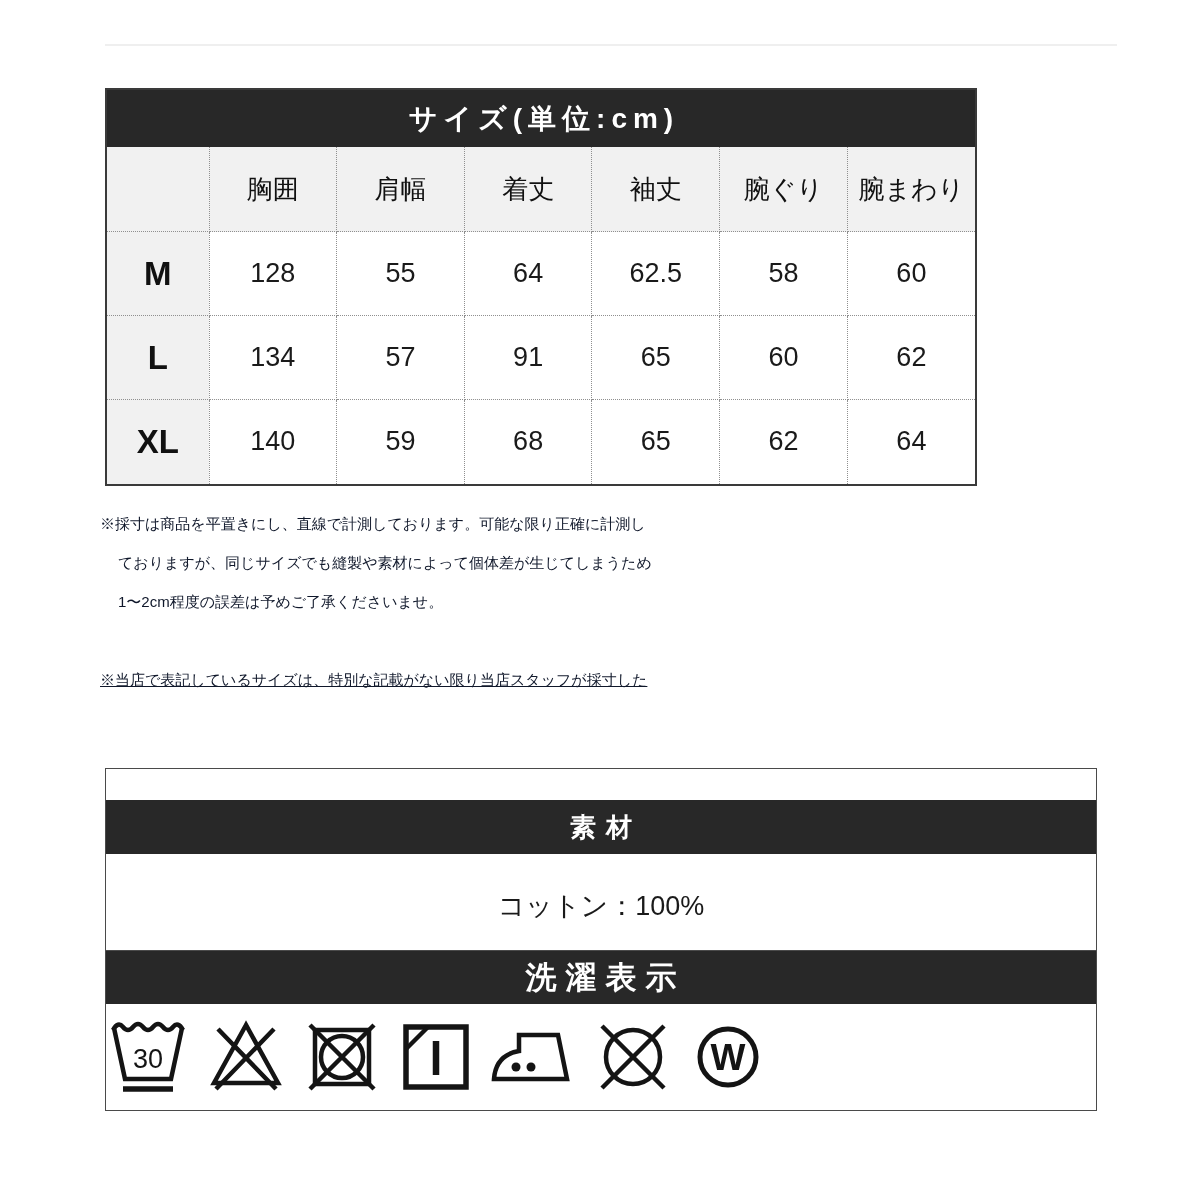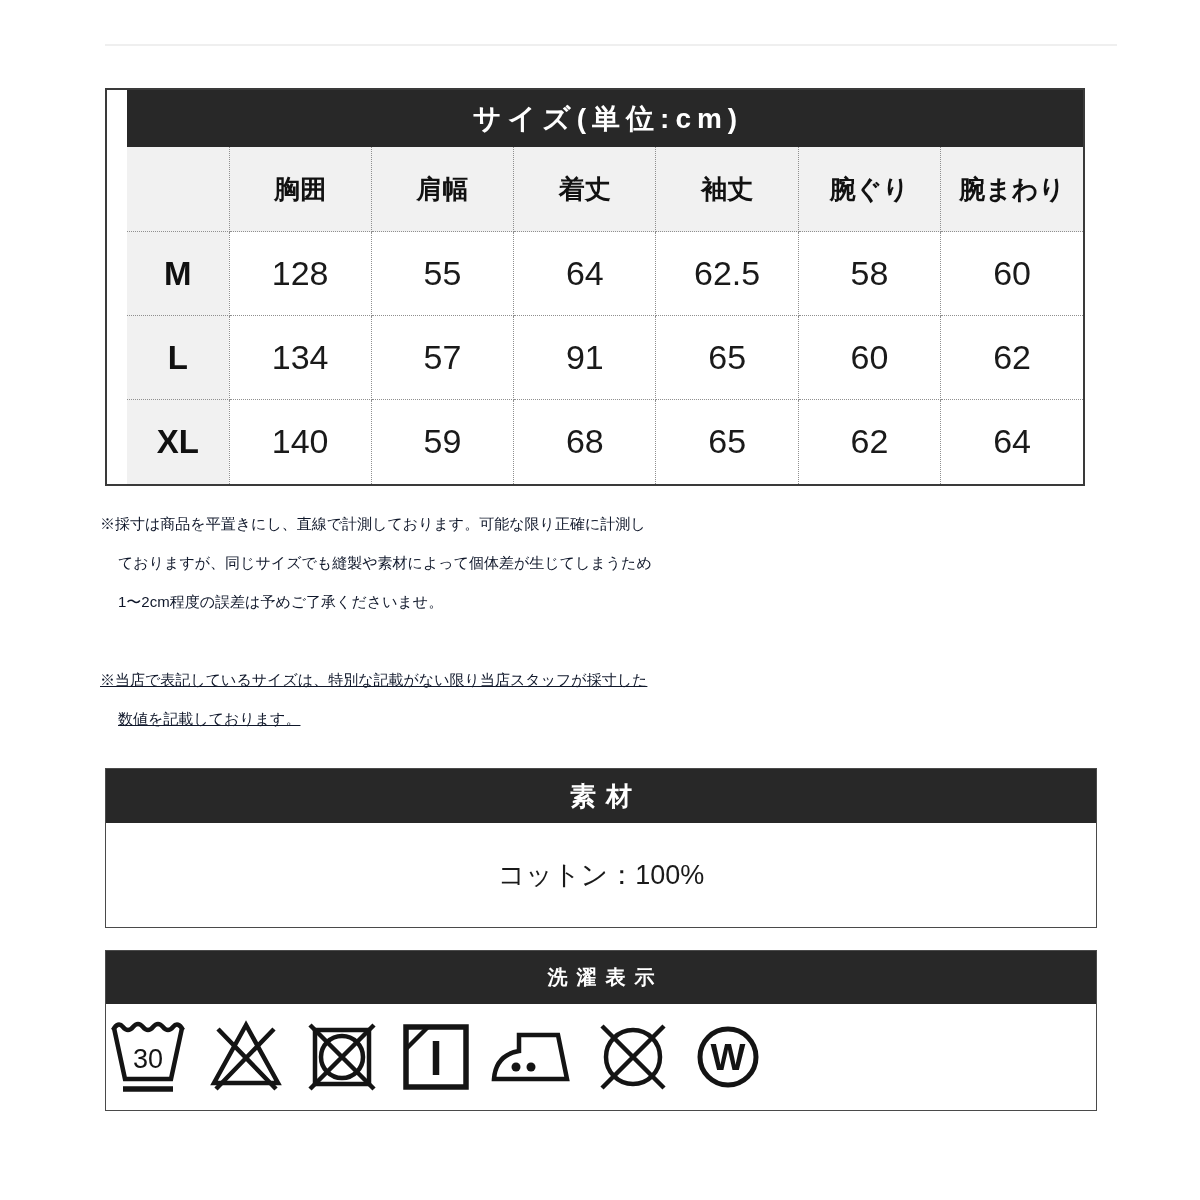--- a/index.html
+++ b/index.html
@@ -10,47 +10,47 @@
   }
   .top-divider { position:absolute; left:105px; top:44px; width:1012px; height:2px; background:#efefef; }
 
   
   .section-bar {
     background:#282828; color:#ffffff; font-weight:bold;
     display:flex; align-items:center; justify-content:center;
   }
 
   
-  .size-section { position:absolute; left:105px; top:88px; width:980px; border:2px solid #3a3a3a; box-sizing:border-box; background:#fff;padding-left:20px; }
+  .size-section { position:absolute; left:105px; top:88px; width:872px; border:2px solid #3a3a3a; box-sizing:border-box; background:#fff; }
   .size-section .section-bar { height:57px; font-size:28px; letter-spacing:6px; padding-left:6px; }
   table.size-table { width:100%; border-collapse:collapse; table-layout:fixed; }
   .size-table th, .size-table td { border:1px dotted #8f8f8f; text-align:center; vertical-align:middle; padding:0; }
-  .size-table thead th { height:84px; background:#f1f1f1; font-size:26px; font-weight:bold; color:#111; }
+  .size-table thead th { height:84px; background:#f1f1f1; font-size:26px; font-weight:normal; color:#111; }
   .size-table tbody tr { height:84px; }
   .size-table .row-label { background:#f1f1f1; font-weight:bold; font-size:33px; color:#111; }
-  .size-table td.val { font-size:34px; color:#1a1a1a; background:#fff; }
+  .size-table td.val { font-size:27px; color:#1a1a1a; background:#fff; }
   .size-table tr > *:first-child { border-left:none; }
   .size-table tr > *:last-child { border-right:none; }
   .size-table thead th { border-top:none; }
   .size-table tbody tr:last-child > * { border-bottom:none; }
 
   
   .note { position:absolute; left:100px; width:980px; font-size:15px; line-height:39px; color:#0f172a; }
   #note1 { top:504px; }
   #note2 { top:660px;text-decoration:underline; }
   .note .cont { padding-left:18px; }
 
   
   .material-section { position:absolute; left:105px; top:768px; width:992px; border:1px solid #4a4a4a; box-sizing:border-box; background:#fff; }
-  .material-section .section-bar { height:54px; font-size:26px; letter-spacing:10px; padding-left:10px; }
+  .material-section .section-bar { height:54px; font-size:26px; letter-spacing:10px; padding-left:10px;margin-top:31px; }
   .material-body { height:104px; display:flex; align-items:center; justify-content:center; font-size:27px; color:#1a1a1a; }
 
   
   .care-section { position:absolute; left:105px; top:950px; width:992px; border:1px solid #4a4a4a; box-sizing:border-box; background:#fff; }
-  .care-section .section-bar { height:53px; font-size:20px; letter-spacing:9px; padding-left:9px; }
+  .care-section .section-bar { height:53px; font-size:31px; letter-spacing:9px; padding-left:9px; }
   .care-body { height:106px; display:flex; align-items:center; gap:14px; }
   .care-icon { display:block; }
   .care-icon svg { display:block; }
   .care-icon svg text { font-family:"Liberation Sans", sans-serif; fill:#141414; }
 </style>
 </head>
 <body>
 
 <div class="top-divider"></div>
 
@@ -110,21 +110,20 @@
 </section>
 
 <div class="note" id="note1">
   <div>※採寸は商品を平置きにし、直線で計測しております。可能な限り正確に計測し</div>
   <div class="cont">ておりますが、同じサイズでも縫製や素材によって個体差が生じてしまうため</div>
   <div class="cont">1〜2cm程度の誤差は予めご了承くださいませ。</div>
 </div>
 
 <div class="note" id="note2">
   <div>※当店で表記しているサイズは、特別な記載がない限り当店スタッフが採寸した</div>
-  <div class="cont">数値を記載しております。</div>
 </div>
 
 <section class="material-section">
   <div class="section-bar">素材</div>
   <div class="material-body">コットン：100%</div>
 </section>
 
 <section class="care-section">
   <div class="section-bar">洗濯表示</div>
   <div class="care-body">

